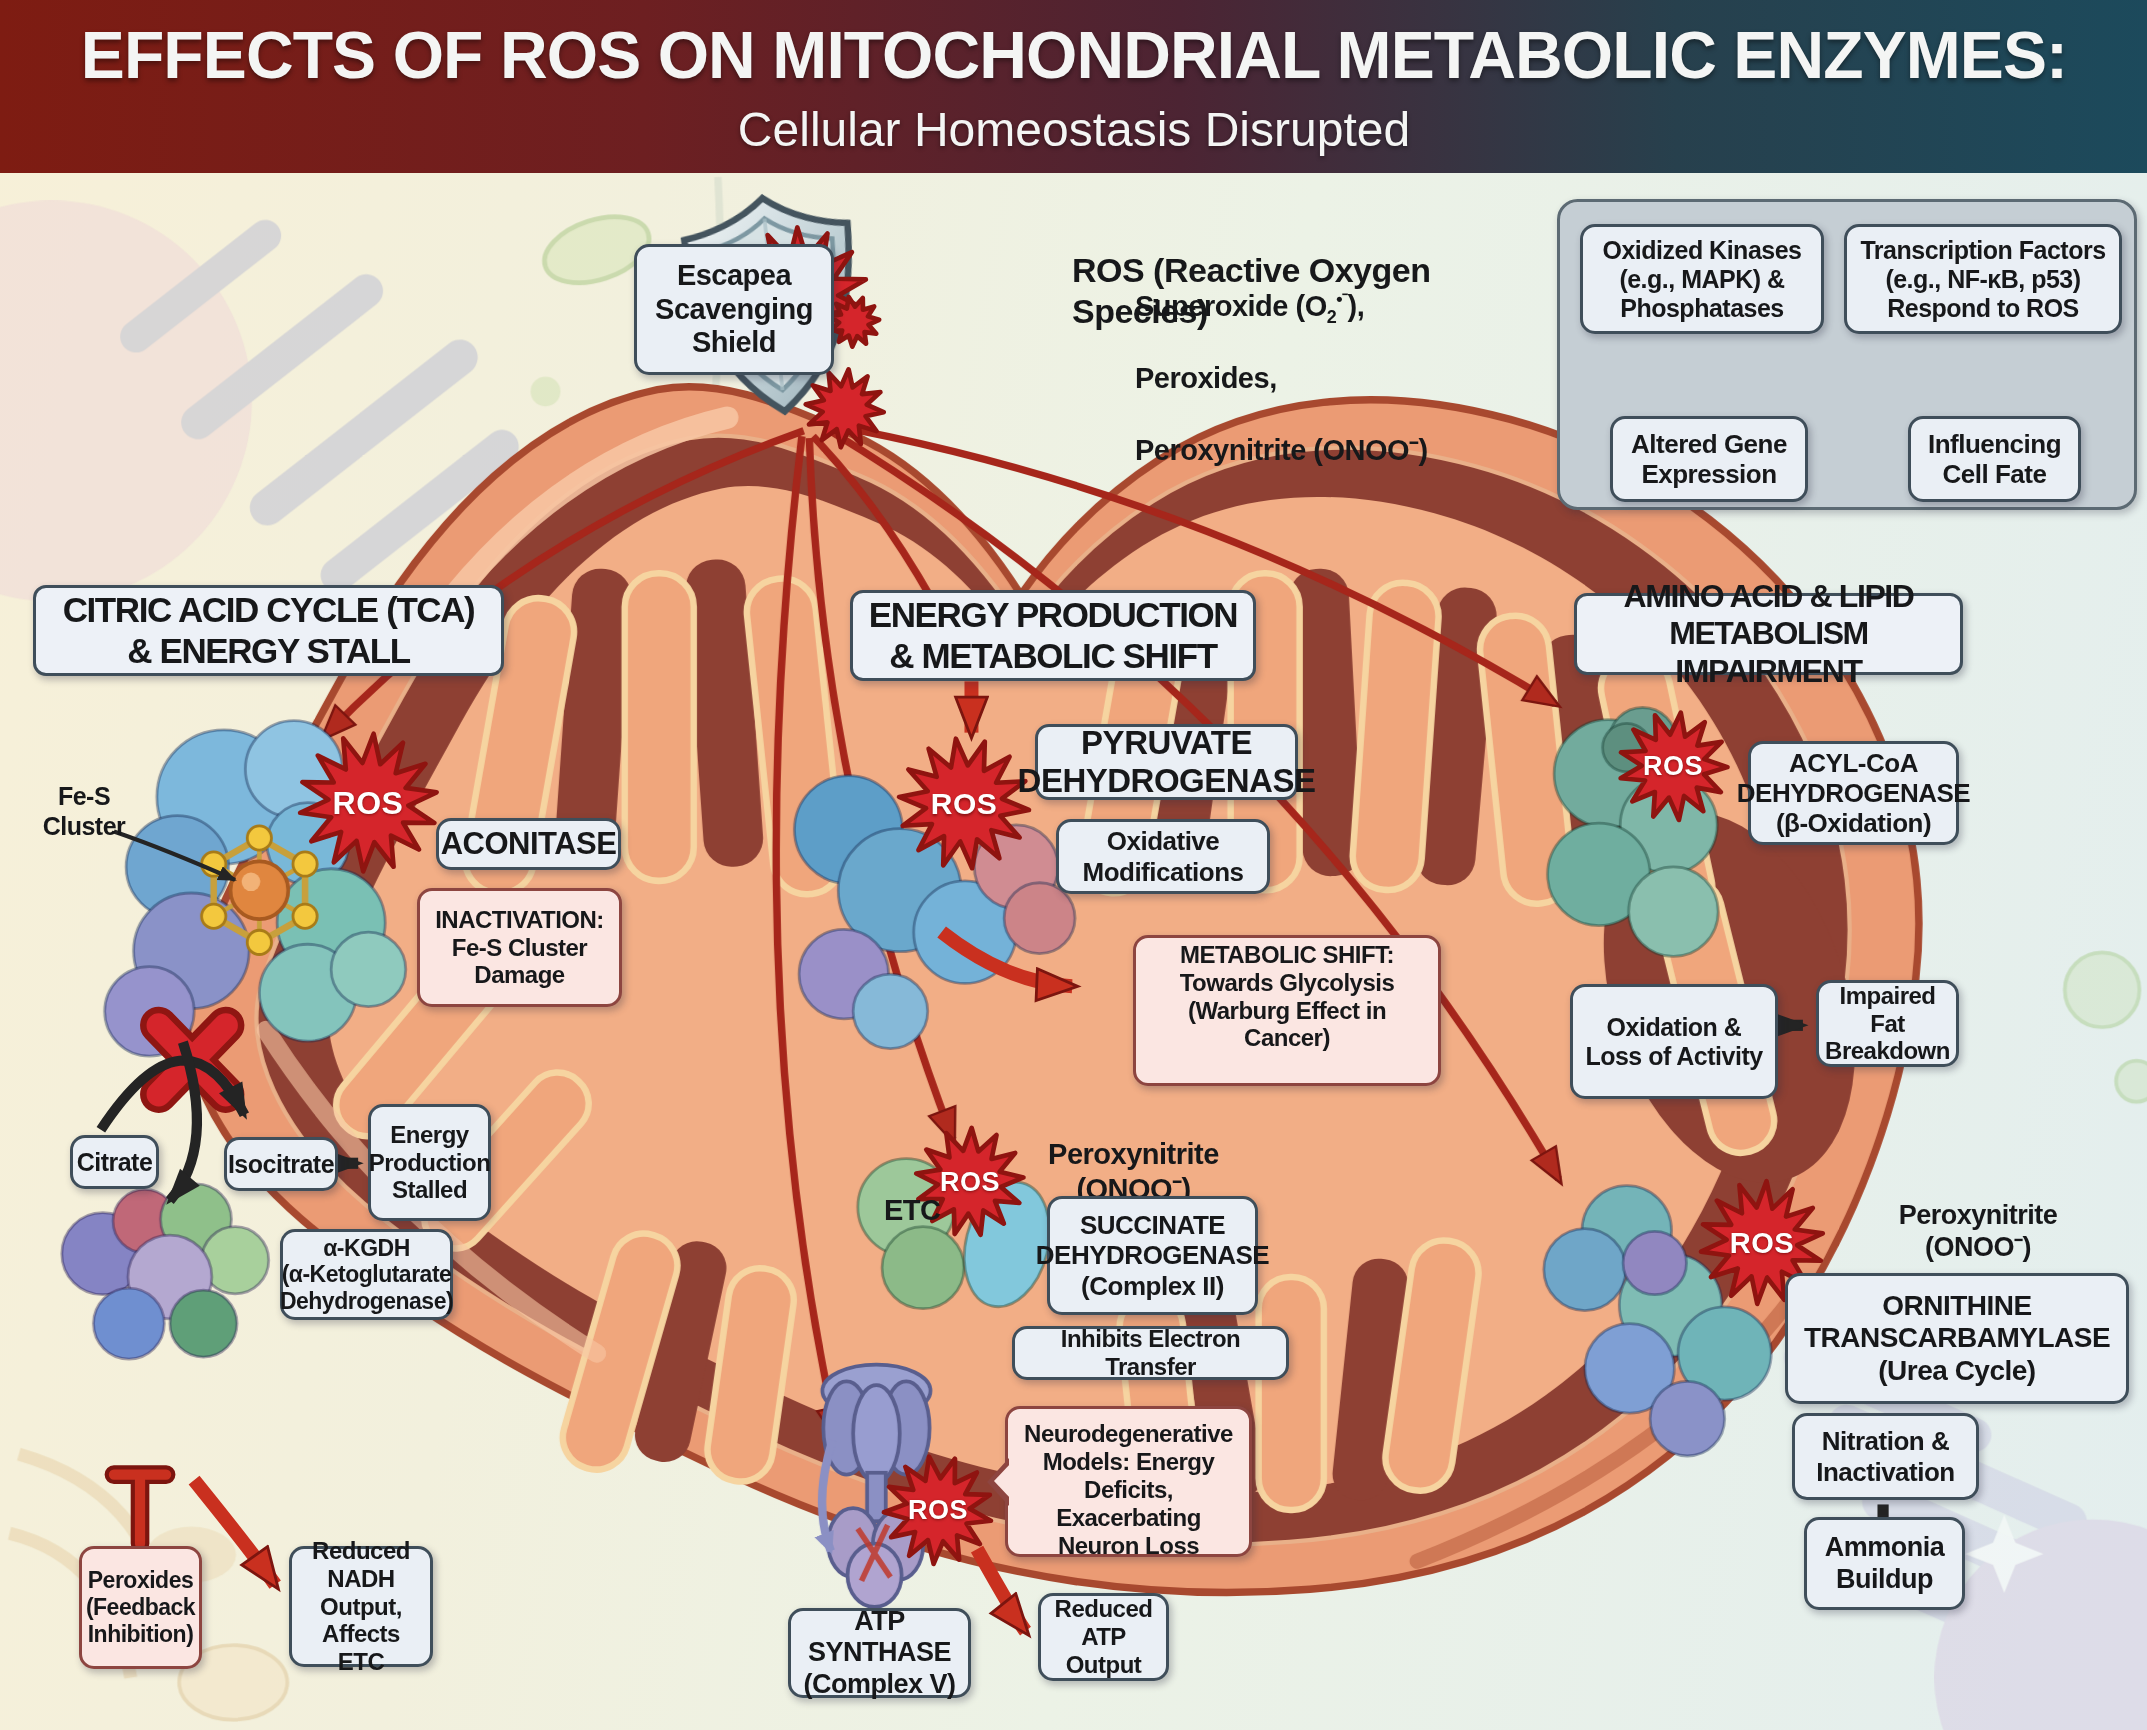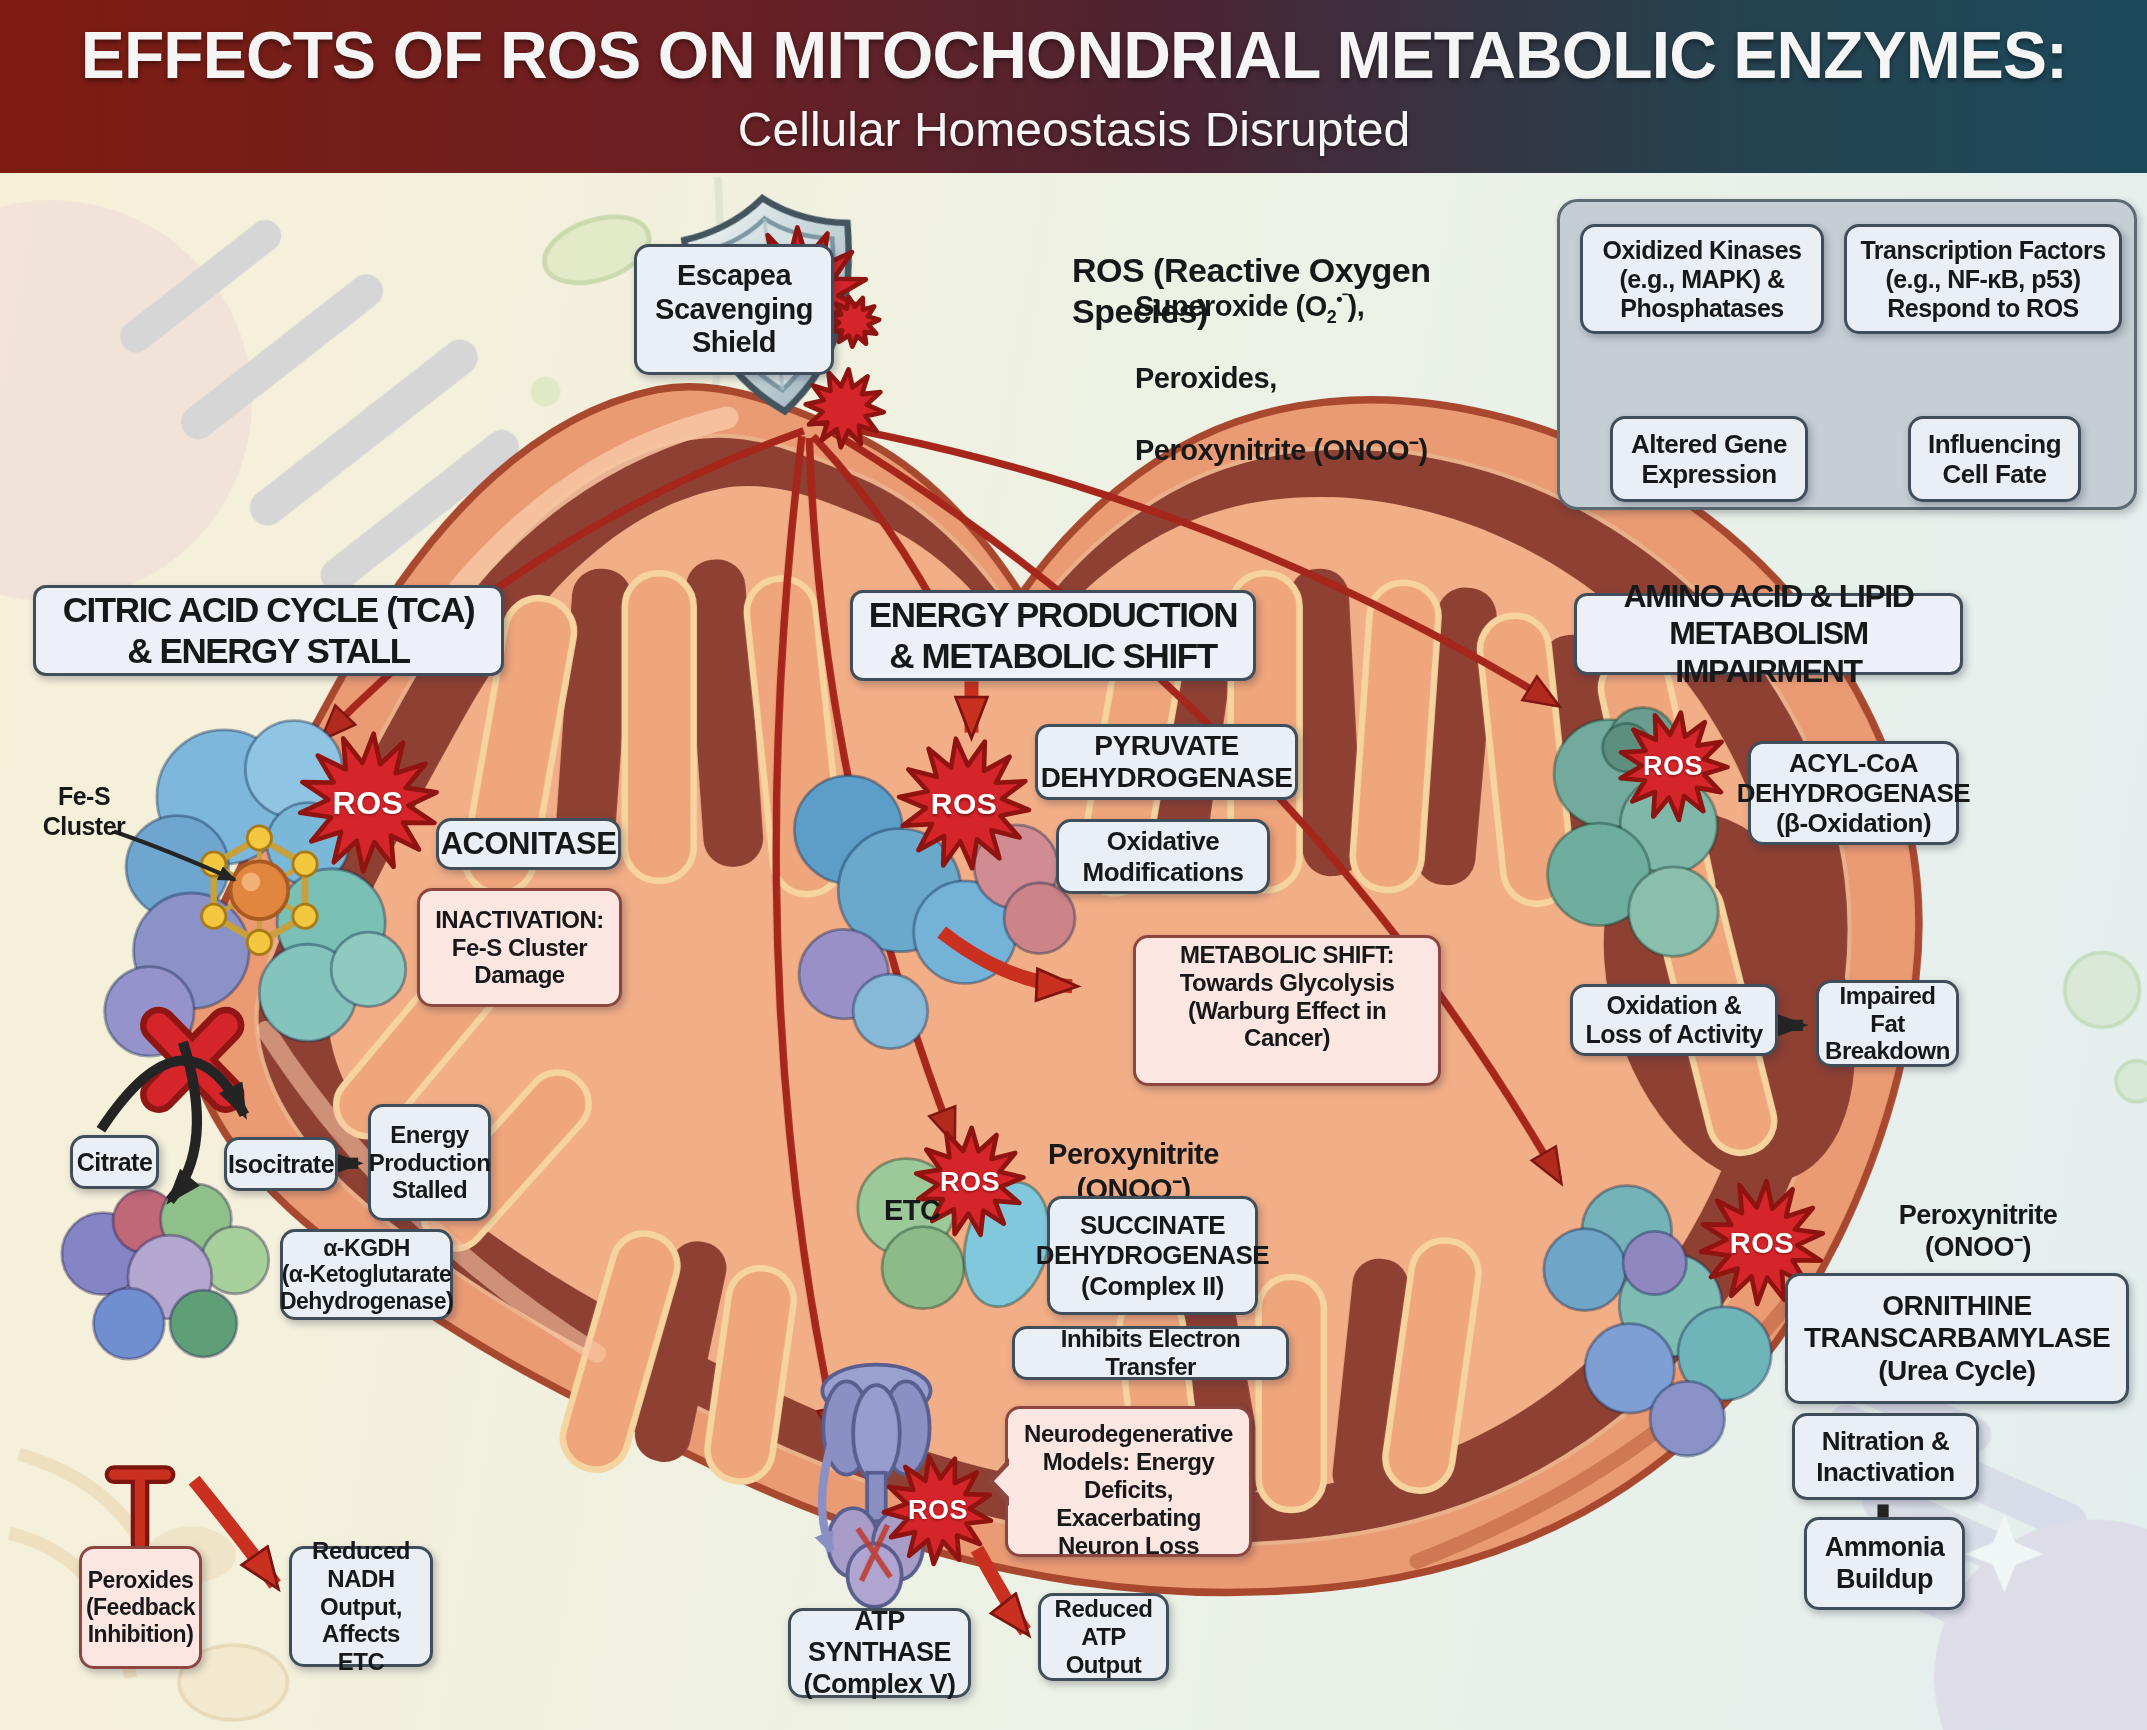--- a/index.html
+++ b/index.html
@@ -308,21 +308,21 @@
 Dehydrogenase)</div>
 <div class="box pink" style="left:79px;top:1546px;width:123px;height:123px;font-size:23px;">Peroxides
 (Feedback
 Inhibition)</div>
 <div class="box" style="left:289px;top:1546px;width:144px;height:121px;font-size:24px;">Reduced NADH
 Output,
 Affects ETC</div>
 
 <div class="box hdr" style="left:850px;top:590px;width:406px;height:91px;font-size:35px;letter-spacing:-1.4px;">ENERGY PRODUCTION
 &amp; METABOLIC SHIFT</div>
-<div class="box" style="left:1035px;top:724px;width:263px;height:76px;font-size:28px;border-radius:14px;">PYRUVATE
+<div class="box" style="left:1035px;top:724px;width:263px;height:76px;font-size:33px;border-radius:14px;">PYRUVATE
 DEHYDROGENASE</div>
 <div class="box sem" style="left:1056px;top:819px;width:214px;height:75px;font-size:26px;font-weight:600;">Oxidative
 Modifications</div>
 <div class="box pink" style="left:1133px;top:935px;width:308px;height:151px;font-size:24px;display:block;padding-top:3px;"><span>METABOLIC SHIFT:</span><span class="sem">
 Towards </span><span>Glycolysis</span><span class="sem">
 (Warburg Effect in
 Cancer)</span></div>
 <div class="lbl" style="left:1016px;top:1137px;width:235px;font-size:29px;text-align:center;">Peroxynitrite (ONOO⁻)</div>
 <div class="lbl" style="left:884px;top:1193px;width:65px;font-size:29px;">ETC</div>
 <div class="box" style="left:1047px;top:1196px;width:211px;height:119px;font-size:26px;">SUCCINATE
@@ -336,21 +336,21 @@
 <div class="box" style="left:788px;top:1608px;width:183px;height:90px;font-size:27px;">ATP SYNTHASE
 (Complex V)</div>
 <div class="box" style="left:1038px;top:1593px;width:131px;height:88px;font-size:24px;">Reduced
 ATP Output</div>
 
 <div class="box hdr" style="left:1574px;top:593px;width:389px;height:82px;font-size:32px;letter-spacing:-1.4px;">AMINO ACID &amp; LIPID
 METABOLISM IMPAIRMENT</div>
 <div class="box" style="left:1748px;top:741px;width:211px;height:104px;font-size:26px;">ACYL-CoA
 DEHYDROGENASE
 (β-Oxidation)</div>
-<div class="box sem" style="left:1570px;top:984px;width:208px;height:72px;font-size:25px;font-weight:600;">Oxidation &amp;
+<div class="box sem" style="left:1570px;top:984px;width:208px;height:115px;font-size:25px;font-weight:600;">Oxidation &amp;
 Loss of Activity</div>
 <div class="box sem" style="left:1816px;top:980px;width:143px;height:87px;font-size:24px;font-weight:600;">Impaired Fat
 Breakdown</div>
 <div class="lbl" style="left:1883px;top:1199px;width:190px;font-size:27px;text-align:center;">Peroxynitrite
 (ONOO⁻)</div>
 <div class="box sem" style="left:1792px;top:1413px;width:187px;height:87px;font-size:26px;font-weight:600;">Nitration &amp;
 Inactivation</div>
 <div class="box" style="left:1785px;top:1273px;width:344px;height:131px;font-size:28px;">ORNITHINE
 TRANSCARBAMYLASE
 (Urea Cycle)</div>

